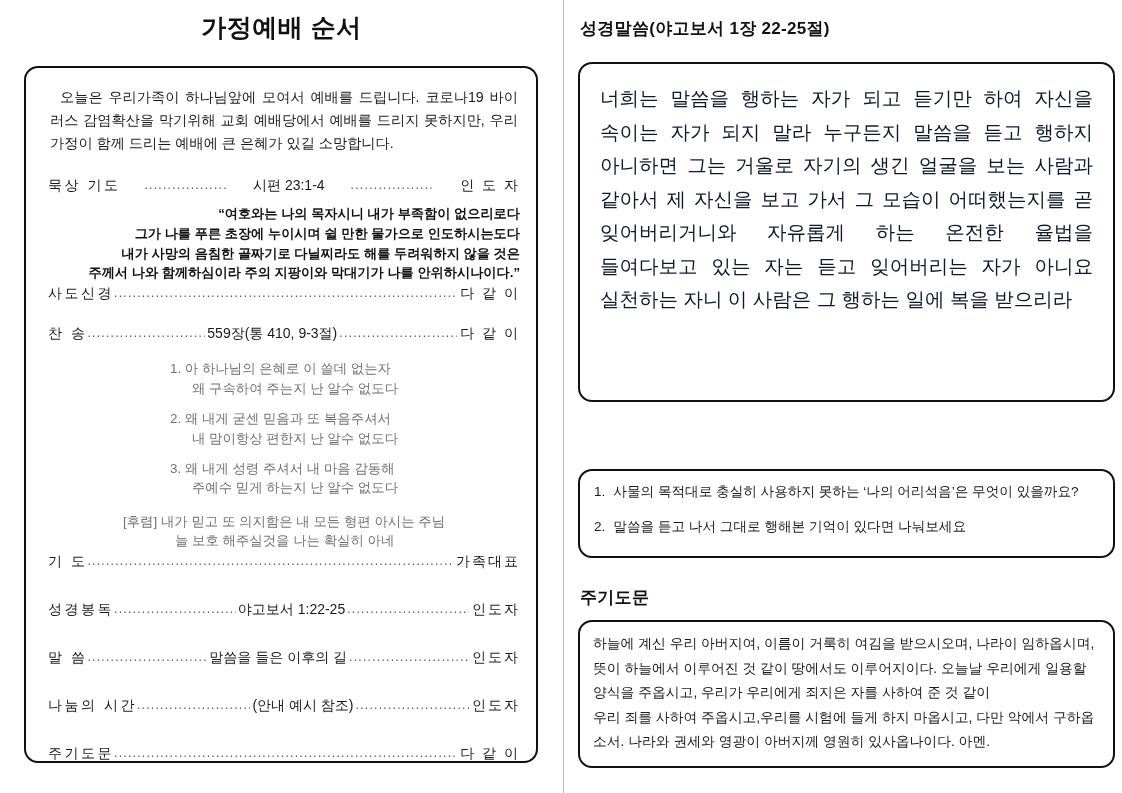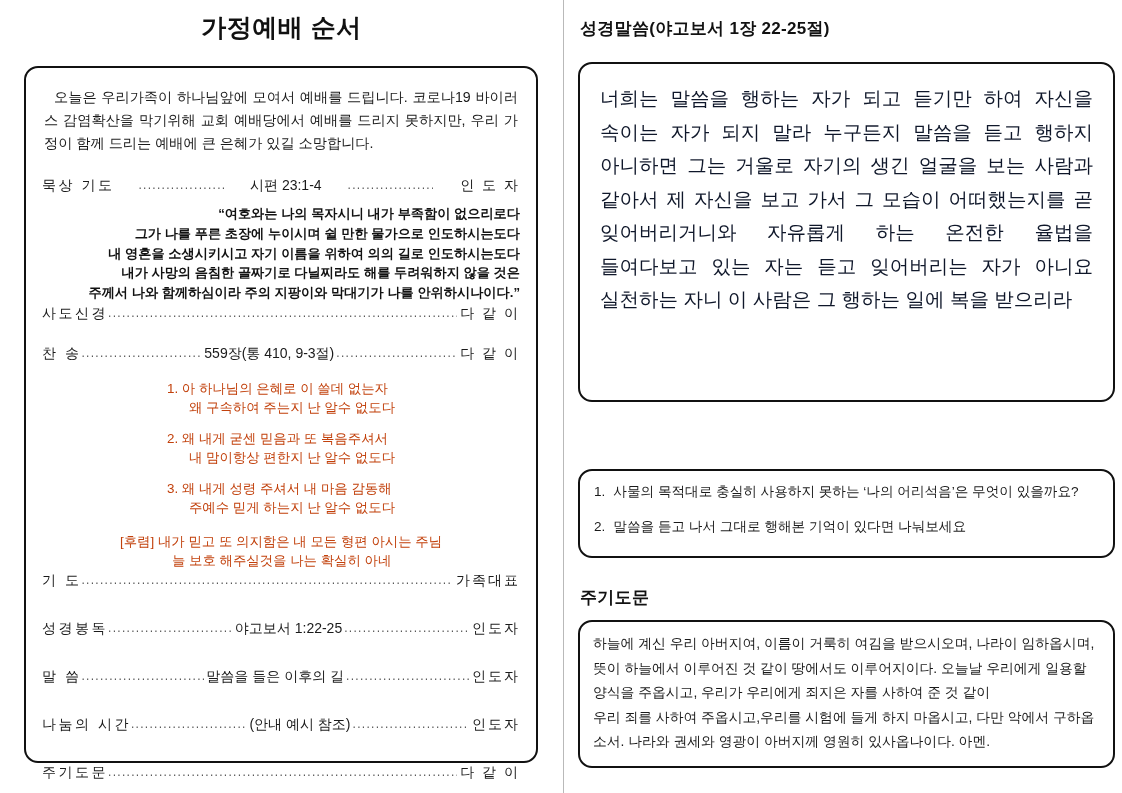--- a/index.html
+++ b/index.html
@@ -62,21 +62,21 @@
     letter-spacing: 0.5px;
     color: #111;
   }
 
   .order-panel {
     position: absolute;
     left: 24px;
     top: 66px;
     width: 514px;
     height: 697px;
-    padding: 14px 16px 10px 16px;
+    padding: 14px 16px 10px 22px;
   }
 
   .intro-para {
     font-size: 14.2px;
     line-height: 1.62;
     text-align: justify;
     text-justify: inter-character;
     color: #1a1a1a;
     margin: 4px 2px 0 2px;
     text-indent: 10px;
@@ -126,21 +126,21 @@
     line-height: 1.5;
     text-align: right;
     color: #111;
   }
 
   .hymn-block {
     margin-top: 16px;
     text-align: center;
     font-size: 13.4px;
     line-height: 1.45;
-    color: #c2410c;
+    color: #737373;
   }
   .hymn-verse {
     margin-bottom: 11px;
     display: inline-block;
     text-align: left;
   }
   .hymn-verse .hv-line2 { padding-left: 22px; display: block; }
   .hymn-refrain {
     margin-top: 3px;
     display: inline-block;
@@ -241,21 +241,20 @@
         <span class="ol-label">묵상 기도</span>
         <span class="ol-lead"></span>
         <span class="ol-mid">시편 23:1-4</span>
         <span class="ol-lead"></span>
         <span class="ol-role">인 도 자</span>
       </div>
 
       <div class="scripture-quote">
         <div>“여호와는 나의 목자시니 내가 부족함이 없으리로다</div>
         <div>그가 나를 푸른 초장에 누이시며 쉴 만한 물가으로 인도하시는도다</div>
-        <div>내 영혼을 소생시키시고 자기 이름을 위하여 의의 길로 인도하시는도다</div>
         <div>내가 사망의 음침한 골짜기로 다닐찌라도 해를 두려워하지 않을 것은</div>
         <div>주께서 나와 함께하심이라 주의 지팡이와 막대기가 나를 안위하시나이다.”</div>
       </div>
 
       <div class="order-line" style="margin-top:2px;">
         <span class="ol-label">사도신경</span>
         <span class="ol-lead"></span>
         <span class="ol-role">다 같 이</span>
       </div>
 

